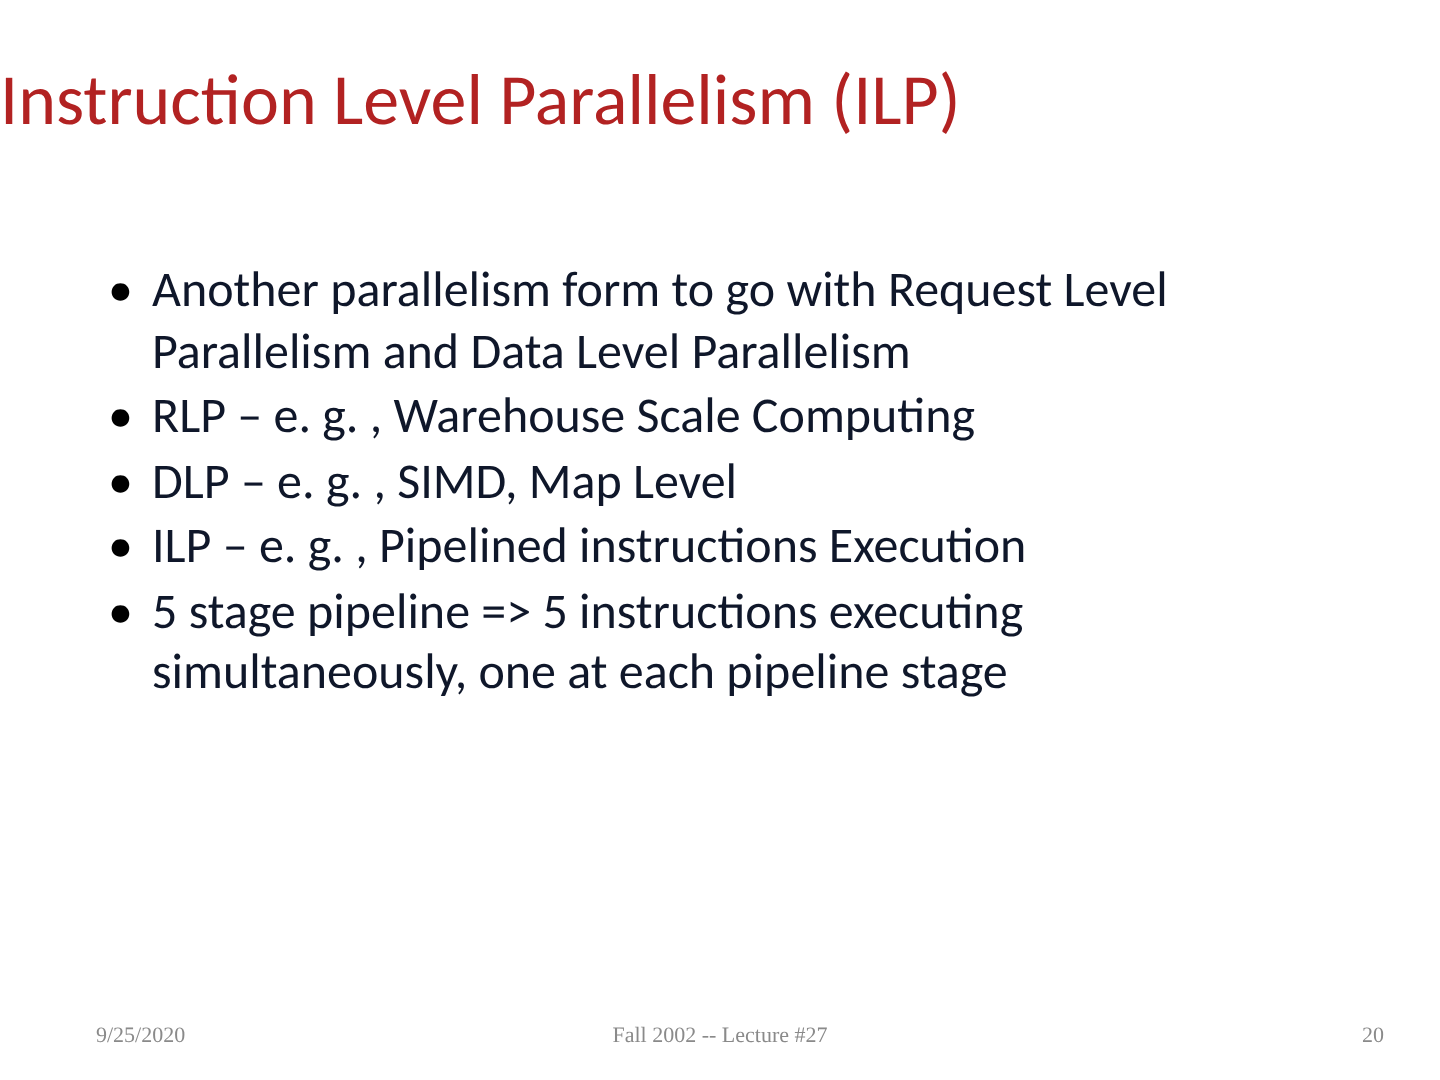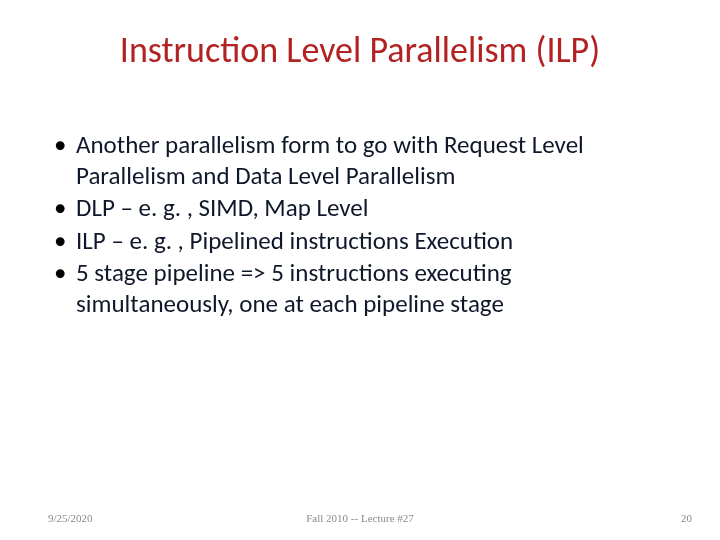--- a/index.html
+++ b/index.html
@@ -17,21 +17,21 @@
     width: 720px;
     height: 540px;
     position: relative;
     box-sizing: border-box;
   }
   .title {
     position: absolute;
     top: 28px;
     left: 0;
     right: 0;
-    text-align: center;
+    text-align: left;
     font-size: 36px;
     font-weight: 400;
     color: #b22222;
     font-family: Calibri, "Segoe UI", Arial, sans-serif;
   }
   .body {
     position: absolute;
     top: 130px;
     left: 48px;
     right: 48px;
@@ -88,25 +88,26 @@
 </head>
 <body>
 
 <div class="slide">
 
   <div class="title">Instruction Level Parallelism (ILP)</div>
 
   <div class="body">
     <ul>
       <li>Another parallelism form to go with Request Level Parallelism and Data Level Parallelism</li>
+      <li>RLP – e. g. , Warehouse Scale Computing</li>
       <li>DLP – e. g. , SIMD, Map Level</li>
       <li>ILP – e. g. ,  Pipelined instructions Execution</li>
       <li>5 stage pipeline =&gt; 5 instructions executing simultaneously, one at each pipeline stage</li>
     </ul>
   </div>
 
   <div class="footer">
     <span class="footer-left">9/25/2020</span>
-    <span class="footer-center">Fall 2010 -- Lecture #27</span>
+    <span class="footer-center">Fall 2002 -- Lecture #27</span>
     <span class="footer-right">20</span>
   </div>
 
 </div>
 
 </body></html>

